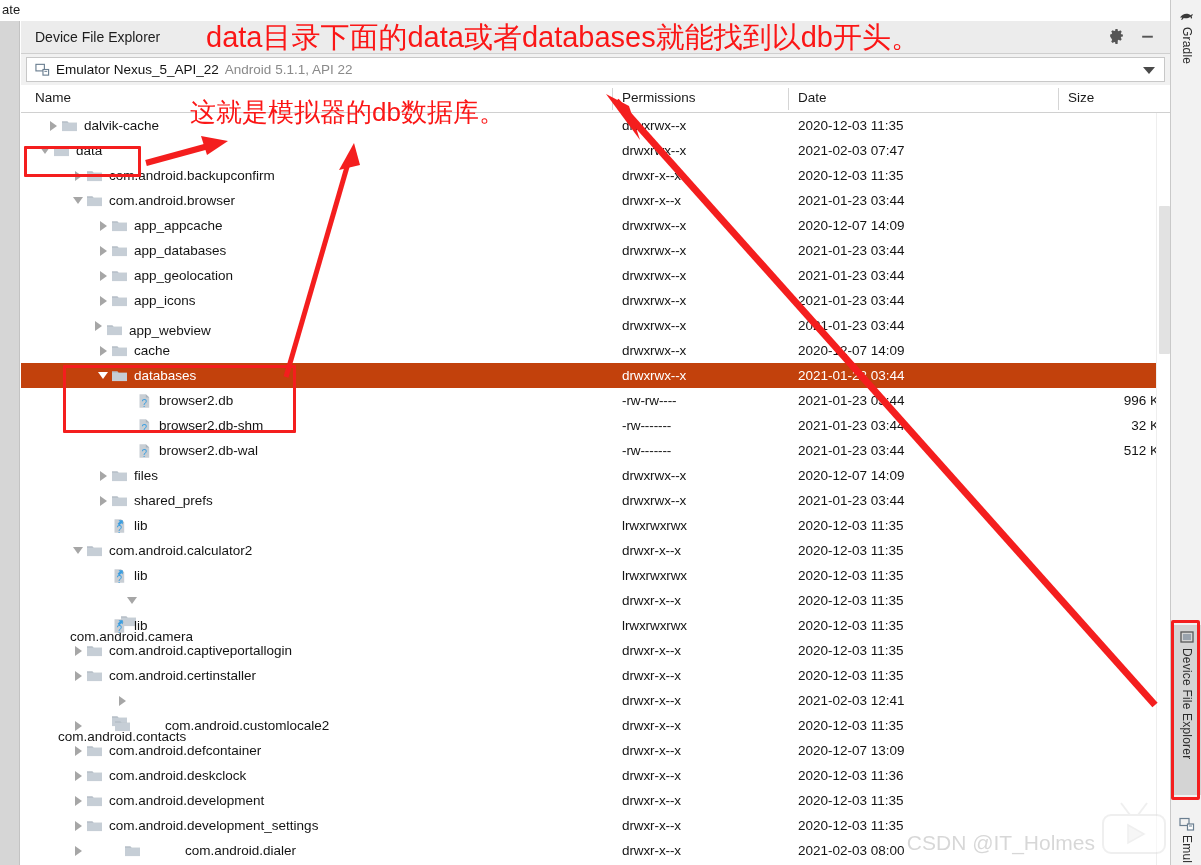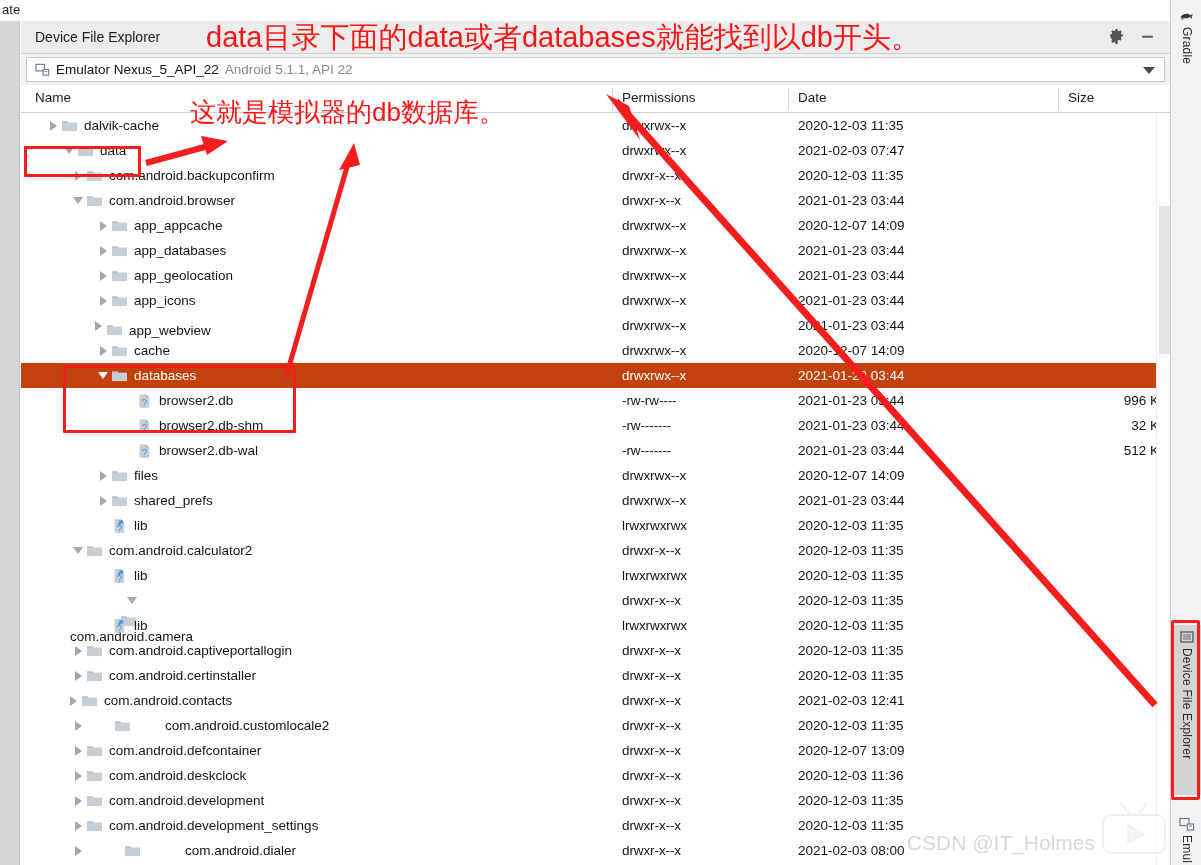--- a/index.html
+++ b/index.html
@@ -297,21 +297,21 @@
               <path fill="#b6bfc8" d="M1 3.2h5.4l1.3 1.6H16v8.3H1z"></path>
               <path fill="#c6ced6" d="M1 4.8h15v8.3H1z"></path>
             </svg>
             <span>dalvik-cache</span>
           </div>
           <span class="perm">drwxrwx--x</span>
           <span class="date">2020-12-03 11:35</span>
           <span class="size"></span>
         </div>
         <div class="row">
-          <div class="name-cell" style="left: 40px;">
+          <div class="name-cell" style="left: 16px;">
             <span class="twisty">
               <span class="tw-down"></span>
             </span>
             <svg viewBox="0 0 17 16" class="ficon">
               <path fill="#b6bfc8" d="M1 3.2h5.4l1.3 1.6H16v8.3H1z"></path>
               <path fill="#c6ced6" d="M1 4.8h15v8.3H1z"></path>
             </svg>
             <span>data</span>
           </div>
           <span class="perm">drwxrwx--x</span>
@@ -624,21 +624,21 @@
               <path fill="#b6bfc8" d="M1 3.2h5.4l1.3 1.6H16v8.3H1z"></path>
               <path fill="#c6ced6" d="M1 4.8h15v8.3H1z"></path>
             </svg>
             <span>com.android.certinstaller</span>
           </div>
           <span class="perm">drwxr-x--x</span>
           <span class="date">2020-12-03 11:35</span>
           <span class="size"></span>
         </div>
         <div class="row">
-          <div class="name-cell" style="left: 44px;">
+          <div class="name-cell" style="left: 37px; flex-direction: column;">
             <span class="twisty">
               <span class="tw-right"></span>
             </span>
             <svg viewBox="0 0 17 16" class="ficon">
               <path fill="#b6bfc8" d="M1 3.2h5.4l1.3 1.6H16v8.3H1z"></path>
               <path fill="#c6ced6" d="M1 4.8h15v8.3H1z"></path>
             </svg>
             <span>com.android.contacts</span>
           </div>
           <span class="perm">drwxr-x--x</span>

